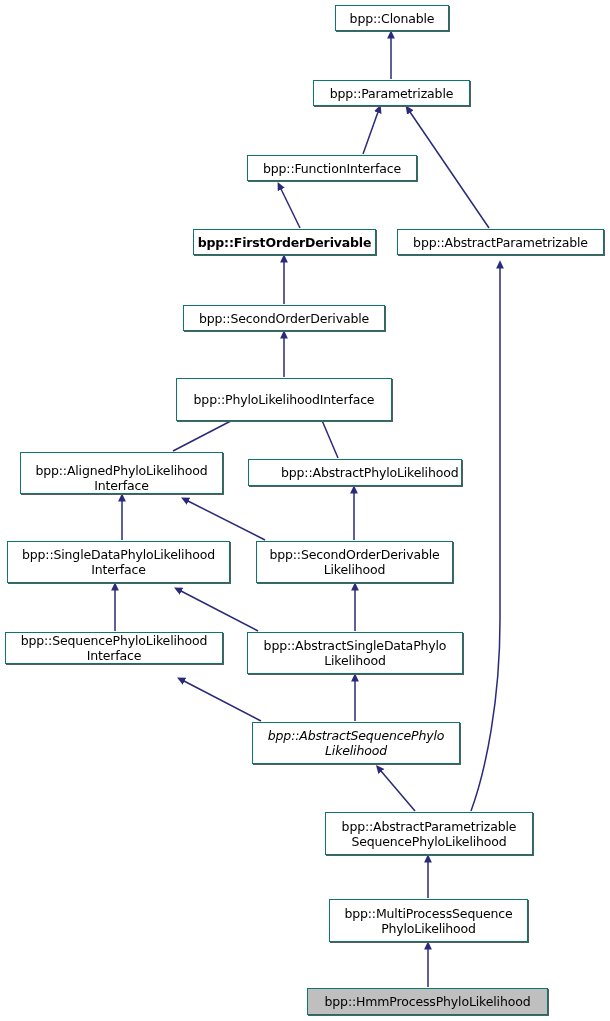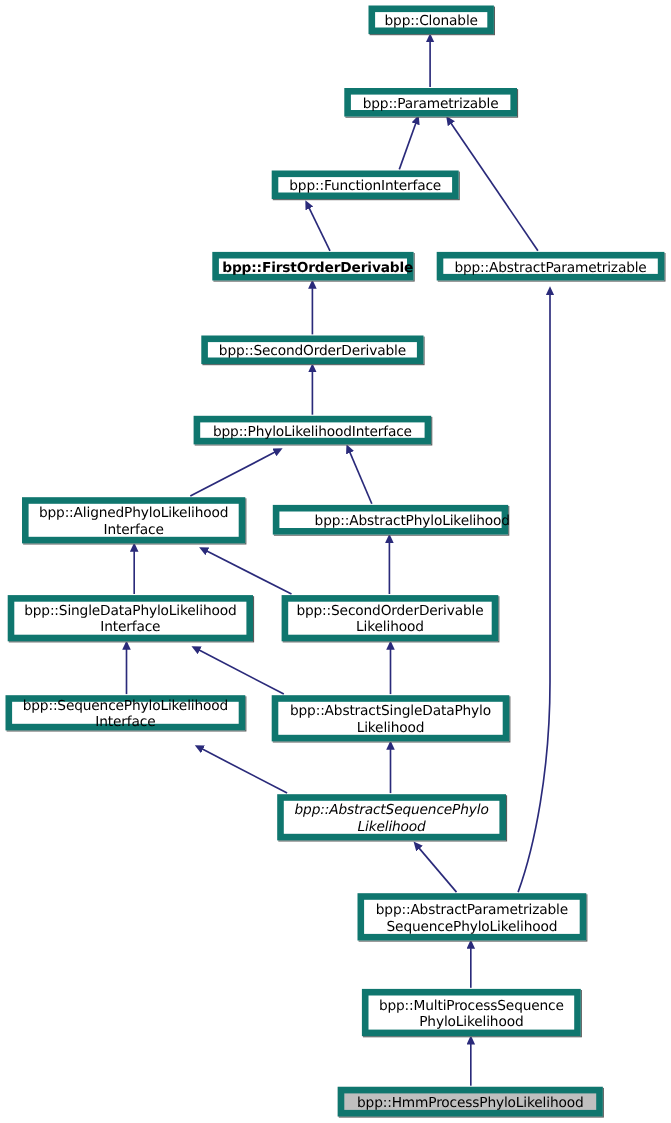--- a/index.html
+++ b/index.html
@@ -24,21 +24,21 @@
     left: 0;
     top: 0;
     width: 610px;
     height: 1021px;
     pointer-events: none;
   }
   .node {
     position: absolute;
     box-sizing: border-box;
     background: #ffffff;
-    border: 6px solid #0f766e;
+    border: 1px solid #0f766e;
     display: flex;
     align-items: center;
     justify-content: center;
     text-align: center;
     color: #000000;
     font-size: 12.5px;
     line-height: 15px;
     letter-spacing: -0.15px;
     white-space: pre-line;
     
@@ -87,22 +87,22 @@
         <path d="M 428,987 L 428,949" stroke="#2a2a7a" stroke-width="1.5" fill="none" marker-end="url(#arrowhead)"></path>
       </g>
   </svg>
   <div id="node-layer">
       <div class="node" style="left: 335px; top: 5px; width: 114px; height: 26px;"><span class="node-label">bpp::Clonable</span></div>
       <div class="node" style="left: 313px; top: 80px; width: 157px; height: 26px;"><span class="node-label">bpp::Parametrizable</span></div>
       <div class="node" style="left: 247px; top: 155px; width: 170px; height: 26px;"><span class="node-label">bpp::FunctionInterface</span></div>
       <div class="node" style="left: 193px; top: 229px; width: 183px; height: 26px; font-weight: bold;"><span class="node-label">bpp::FirstOrderDerivable</span></div>
       <div class="node" style="left: 397px; top: 229px; width: 207px; height: 26px;"><span class="node-label">bpp::AbstractParametrizable</span></div>
       <div class="node" style="left: 183px; top: 305px; width: 202px; height: 26px;"><span class="node-label">bpp::SecondOrderDerivable</span></div>
-      <div class="node" style="left: 176px; top: 378px; width: 216px; height: 26px;"><span class="node-label">bpp::PhyloLikelihoodInterface</span></div>
-      <div class="node" style="left: 20px; top: 452px; width: 203px; height: 42px;"><span class="node-label">bpp::AlignedPhyloLikelihood
+      <div class="node" style="left: 176px; top: 378px; width: 216px; height: 43px;"><span class="node-label">bpp::PhyloLikelihoodInterface</span></div>
+      <div class="node" style="left: 20px; top: 452px; width: 203px; height: 42px; align-items: flex-end;"><span class="node-label">bpp::AlignedPhyloLikelihood
 Interface</span></div>
       <div class="node" style="left: 248px; top: 459px; width: 214px; height: 27px; padding-left: 29px;"><span class="node-label">bpp::AbstractPhyloLikelihood</span></div>
       <div class="node" style="left: 7px; top: 541px; width: 223px; height: 42px;"><span class="node-label">bpp::SingleDataPhyloLikelihood
 Interface</span></div>
       <div class="node" style="left: 256px; top: 541px; width: 197px; height: 42px;"><span class="node-label">bpp::SecondOrderDerivable
 Likelihood</span></div>
       <div class="node" style="left: 5px; top: 632px; width: 218px; height: 32px;"><span class="node-label">bpp::SequencePhyloLikelihood
 Interface</span></div>
       <div class="node" style="left: 247px; top: 632px; width: 216px; height: 42px;"><span class="node-label">bpp::AbstractSingleDataPhylo
 Likelihood</span></div>

